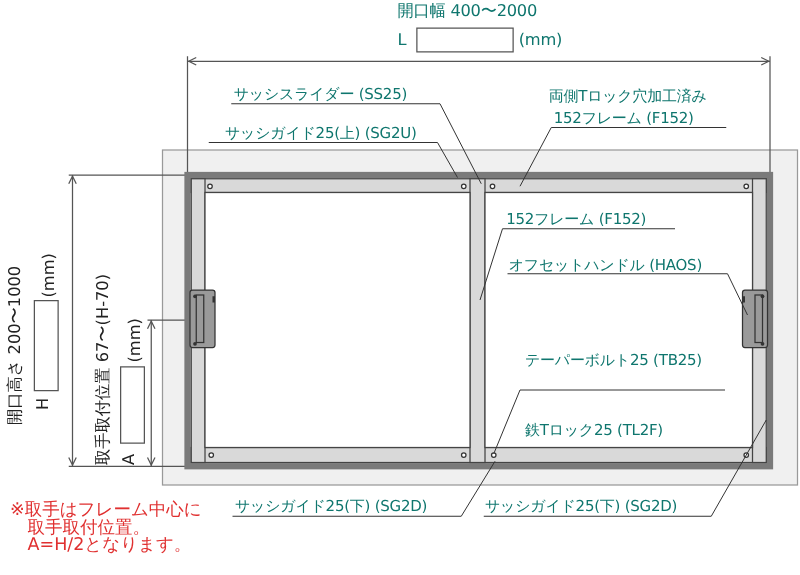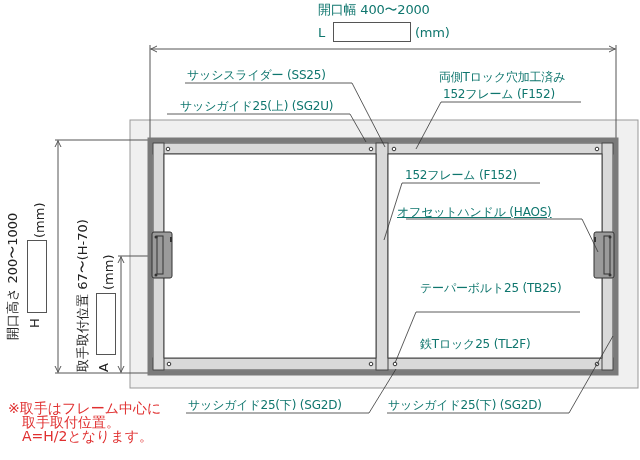--- a/index.html
+++ b/index.html
@@ -118,21 +118,21 @@
   <div class="vert" style="left:76px;top:372px;font-size:13px;">取手取付位置 67〜(H-70)</div>
   <div class="vert" style="left:97px;top:372px;font-size:13px;">A</div>
   <div class="box" style="left:96px;top:293px;width:20px;height:62px;"></div>
   <div class="vert" style="left:102px;top:290px;font-size:13px;">(mm)</div>
 
   <div class="lbl" style="left:187px;top:68px;">サッシスライダー (SS25)</div>
   <div class="lbl" style="left:180px;top:99px;">サッシガイド25(上) (SG2U)</div>
   <div class="lbl" style="left:439px;top:70px;">両側Tロック穴加工済み</div>
   <div class="lbl" style="left:443px;top:87px;">152フレーム (F152)</div>
   <div class="lbl" style="left:405px;top:168px;">152フレーム (F152)</div>
-  <div class="lbl" style="left:397px;top:205px;text-decoration:underline;">オフセットハンドル (HAOS)</div>
+  <div class="lbl" style="left:407px;top:205px;">オフセットハンドル (HAOS)</div>
   <div class="lbl" style="left:420px;top:281px;">テーパーボルト25 (TB25)</div>
   <div class="lbl" style="left:420px;top:297px;margin-top:40px;">鉄Tロック25 (TL2F)</div>
   <div class="lbl" style="left:188px;top:398px;">サッシガイド25(下) (SG2D)</div>
   <div class="lbl" style="left:388px;top:398px;">サッシガイド25(下) (SG2D)</div>
 
   <div class="note">
     <div>※取手はフレーム中心に</div>
     <div>　取手取付位置。</div>
     <div>　A=H/2となります。</div>
   </div>

